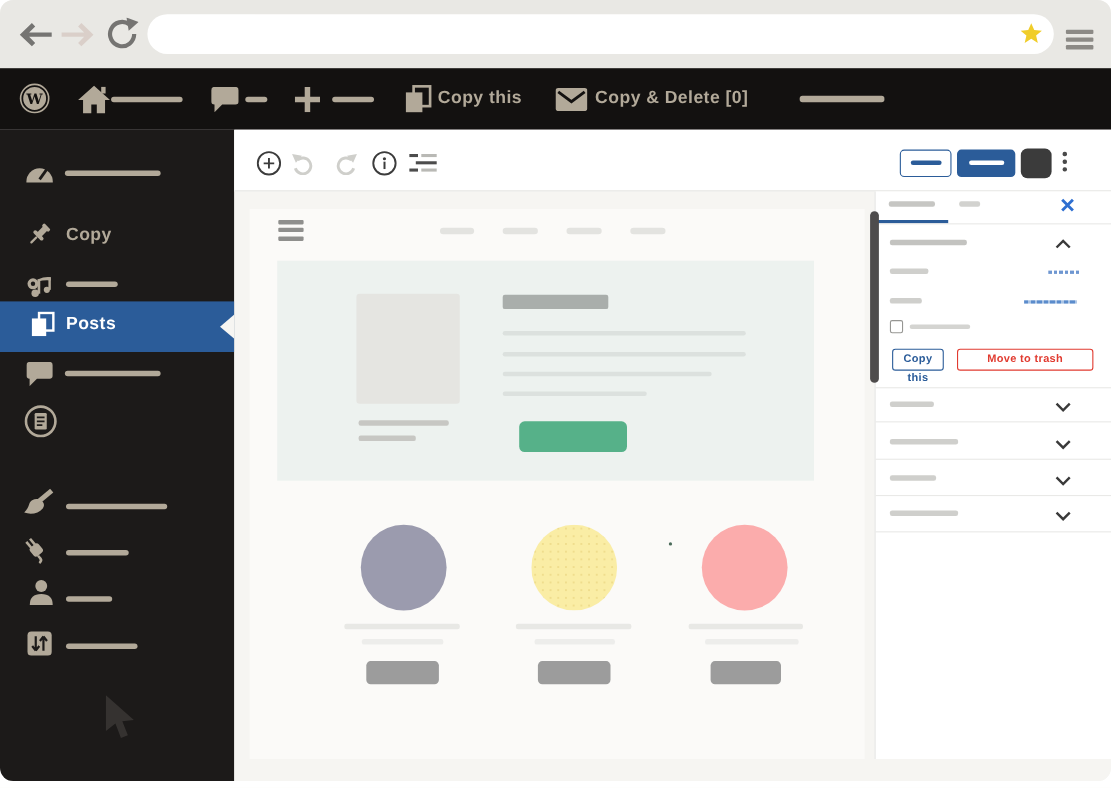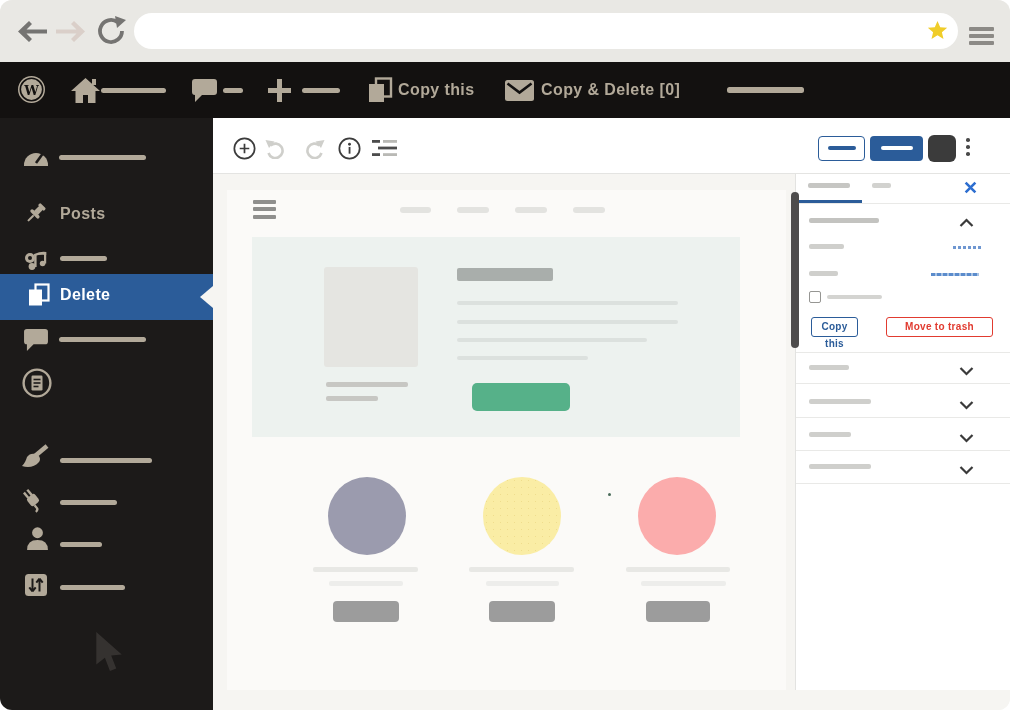--- a/index.html
+++ b/index.html
@@ -55,21 +55,21 @@
   
   .panel { position:absolute; left:582px; top:56px; width:215px; height:516px; background:#fff; border-left:1px solid #e3e3e1; }
   .pn-abs { position:absolute; }
   .pn-line { position:absolute; border-radius:2px; }
   .pn-divider { position:absolute; left:0; width:215px; height:1px; background:#e9e9e7; }
   .tab-underline { position:absolute; left:0; top:26px; width:66px; height:3px; background:#2b5c99; }
   .blue-dash { position:absolute; height:3px; background:repeating-linear-gradient(90deg,#6f97d1 0 3px,transparent 3px 5px); }
   .checkbox { position:absolute; left:13px; top:117px; width:12px; height:12px; border:1.5px solid #969693; border-radius:2px; background:#fff; }
   .pn-btn { position:absolute; top:143px; height:20px; border-radius:3px; background:#fff; font-size:10px; font-weight:700; text-align:center; line-height:17px; letter-spacing:.3px; }
   .pn-btn.blue { left:15px; width:47px; border:1.5px solid #2b5c99; color:#2b5c99; }
-  .pn-btn.red  { left:74px; width:107px; border:1.5px solid #e13b30; color:#e13b30;margin-left:16px; }
+  .pn-btn.red  { left:74px; width:124px; border:1.5px solid #e13b30; color:#e13b30; }
   .scrollbar { position:absolute; left:578px; top:74px; width:8px; height:156px; background:#4e4c4c; border-radius:4px; }
 </style>
 </head>
 <body>
 
 <div class="stage">
 <div class="window">
 
   <div class="chrome">
     <span class="nav-ic" style="left:17px">
@@ -163,21 +163,21 @@
     <span class="sb-abs" style="left:24px;top:84px">
       <svg width="25" height="25" viewBox="0 0 24 24">
         <g transform="rotate(45 12 10)" fill="#b2a999">
           <rect x="8" y="1" width="8" height="3.2" rx="1.2"></rect>
           <rect x="9.4" y="3.6" width="5.2" height="7.2"></rect>
           <rect x="6.4" y="10.4" width="11.2" height="3.4" rx="1.7"></rect>
           <rect x="11" y="13.8" width="2" height="8" rx="1"></rect>
         </g>
       </svg>
     </span>
-    <span class="sb-label" style="left:60px;top:87px">Posts</span>
+    <span class="sb-label" style="left:60px;top:87px">Copy</span>
 
     <span class="sb-abs" style="left:24px;top:128px">
       <svg width="25" height="25" viewBox="0 0 25 25">
         <g fill="#b2a999">
           <circle cx="6" cy="12" r="5"></circle>
           <circle cx="6" cy="12" r="2" fill="#1c1a19"></circle>
           <circle cx="8" cy="20.5" r="3.4"></circle>
           <rect x="10.2" y="8" width="2.4" height="13"></rect>
           <circle cx="18.6" cy="17.5" r="2.8"></circle>
           <rect x="20" y="6" width="2.2" height="11.5"></rect>
@@ -187,21 +187,21 @@
     </span>
     <div class="ph" style="left:60px;top:138px;width:47px;height:5px"></div>
 
     <div class="sb-active">
       <span class="sb-abs" style="left:28px;top:9px">
         <svg width="23" height="27" viewBox="0 0 23 27">
           <rect x="7.5" y="1.5" width="13" height="16" fill="none" stroke="#fff" stroke-width="2.2"></rect>
           <rect x="1" y="6.5" width="13" height="16" fill="#fff"></rect>
         </svg>
       </span>
-      <span class="sb-label" style="left:60px;top:12px;color:#fff">Delete</span>
+      <span class="sb-label" style="left:60px;top:12px;color:#fff">Posts</span>
     </div>
     <div class="sb-wedge"></div>
 
     <span class="sb-abs" style="left:24px;top:211px">
       <svg width="24" height="22" viewBox="0 0 25 23">
             <path d="M3 0 h19 a3 3 0 0 1 3 3 v10 a3 3 0 0 1 -3 3 H10 l-7 7 v-7 H3 a3 3 0 0 1 -3 -3 V3 a3 3 0 0 1 3 -3 z" fill="#b2a999"></path>
           </svg>
     </span>
     <div class="ph" style="left:59px;top:219px;width:87px;height:5px"></div>
 

